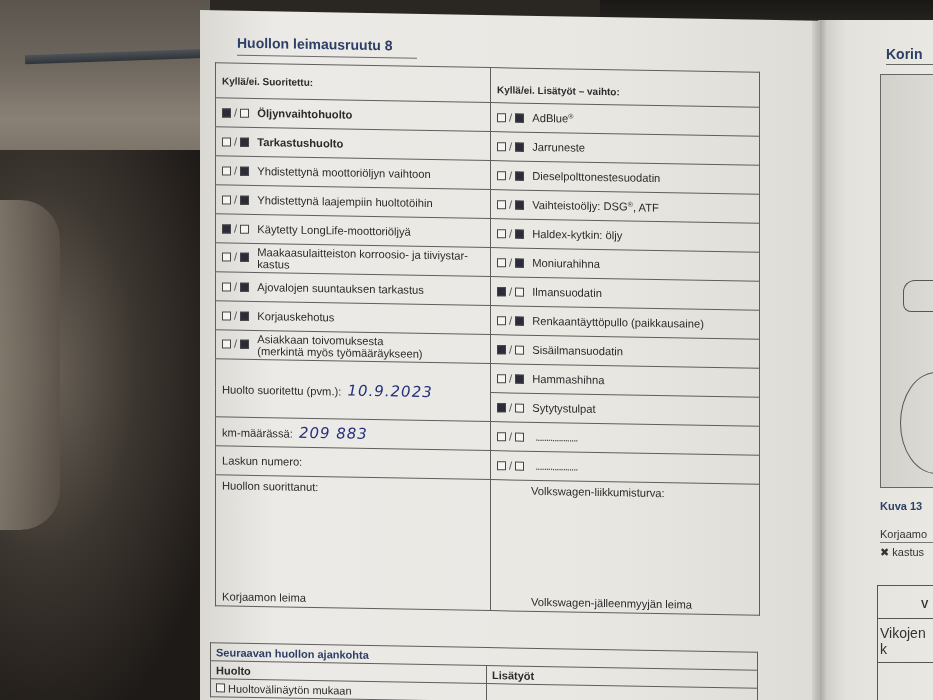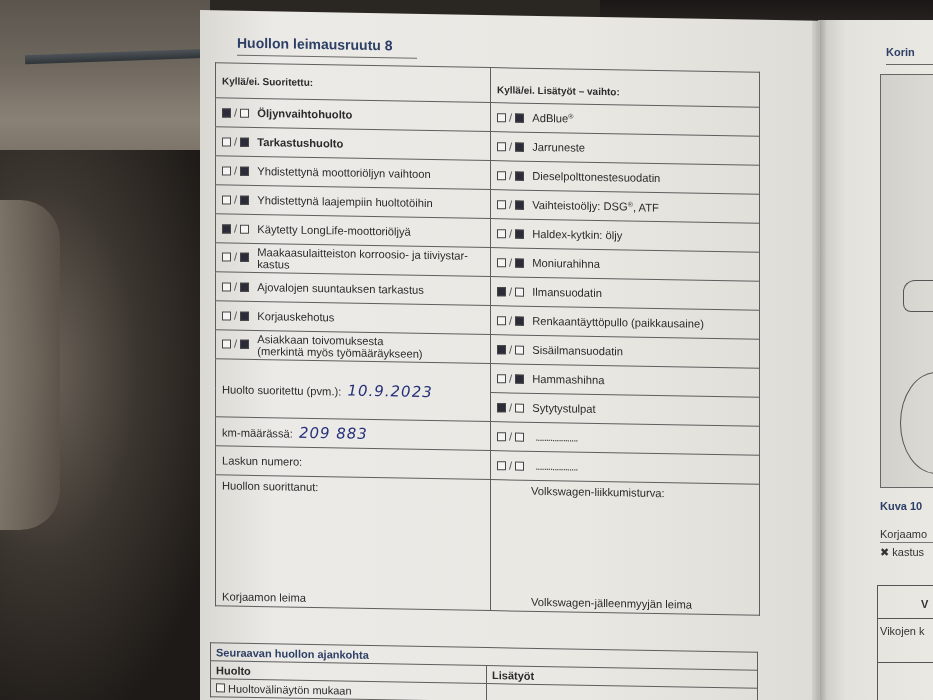--- a/index.html
+++ b/index.html
@@ -88,21 +88,21 @@
   table.next {
     position:absolute; left:10px; top:632px; width:548px;
     border-collapse:collapse; font-size:11px;
   }
   table.next td { border:1px solid #5e5e5e; padding:1px 5px; height:15px; }
   .next-title { color:#2d3f66; font-weight:bold; }
   .next-hdr { font-weight:bold; }
 
   
   .r-title {
-    position:absolute; left:886px; top:46px; font-size:11px; font-weight:bold; color:#2d3f66;
+    position:absolute; left:886px; top:46px; font-size:14px; font-weight:bold; color:#2d3f66;
   }
   .r-title-rule { position:absolute; left:886px; top:64px; width:47px; height:1px; background:#666; }
   .r-illus {
     position:absolute; left:880px; top:74px; width:60px; height:412px;
     border:1px solid #666; background:linear-gradient(90deg,#d2d1cb,#dcdbd5);
   }
   .r-car {
     position:absolute; left:903px; top:280px; width:40px; height:30px;
     border:1px solid #555; border-radius:12px 0 0 8px; border-right:none;
   }
@@ -112,21 +112,21 @@
   }
   .r-caption { position:absolute; left:880px; top:500px; font-size:11px; font-weight:bold; color:#2d3f66; }
   .r-line1 { position:absolute; left:880px; top:528px; font-size:11px; color:#333; }
   .r-line2 { position:absolute; left:880px; top:546px; font-size:11px; color:#333; }
   .r-rule { position:absolute; left:880px; top:542px; width:53px; height:1px; background:#777; }
   .r-table {
     position:absolute; left:877px; top:585px; width:60px; height:120px;
     border:1px solid #555; border-right:none;
   }
   .r-th { position:absolute; left:921px; top:598px; font-size:11px; font-weight:bold; color:#333; }
-  .r-td { position:absolute; left:880px; top:625px; font-size:11px; color:#333; }
+  .r-td { position:absolute; left:880px; top:625px; font-size:14px; color:#333; }
   .r-hline1 { position:absolute; left:877px; top:618px; width:56px; height:1px; background:#555; }
   .r-hline2 { position:absolute; left:877px; top:662px; width:56px; height:1px; background:#555; }
 </style>
 </head>
 <body>
 
 <div class="bg-upper"></div>
 <div class="bg-bar"></div>
 <div class="bg-seat"></div>
 <div class="bg-seat-light"></div>
@@ -302,21 +302,21 @@
     </table>
 </div>
 
 <div class="fold"></div>
 
 <div class="r-title">Korin</div>
 <div class="r-title-rule"></div>
 <div class="r-illus"></div>
 <div class="r-car"></div>
 <div class="r-wheel"></div>
-<div class="r-caption">Kuva 10</div>
+<div class="r-caption">Kuva 13</div>
 <div class="r-line1">Korjaamo</div>
 <div class="r-rule"></div>
 <div class="r-line2"><span>✖</span> <span>kastus</span></div>
 <div class="r-table"></div>
 <div class="r-hline1"></div>
 <div class="r-hline2"></div>
 <div class="r-th">V</div>
 <div class="r-td">Vikojen k</div>
 
 </body></html>

